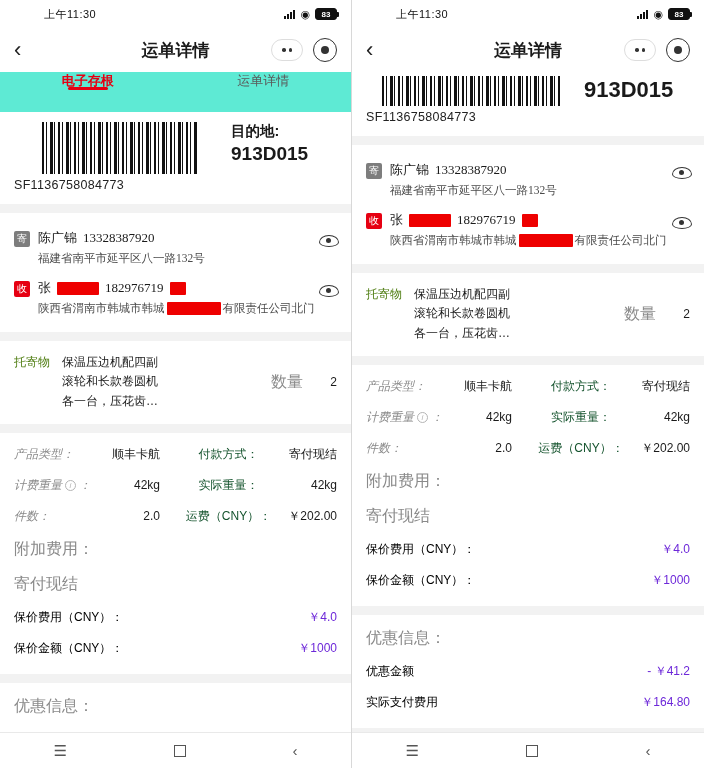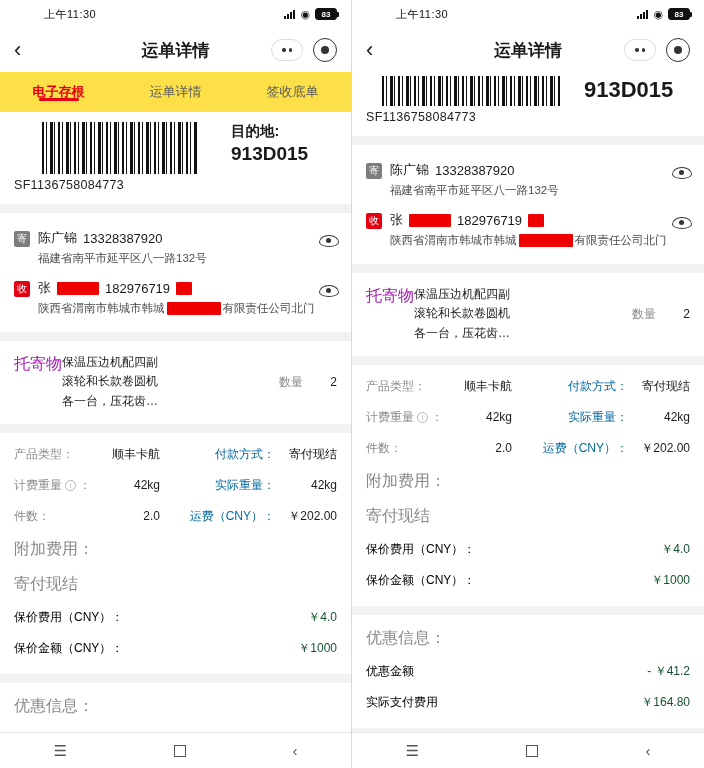--- a/index.html
+++ b/index.html
@@ -53,21 +53,21 @@
     display: flex; align-items: center; justify-content: center; gap: 3px; background: #fff;
   }
   .dots i { width: 3.5px; height: 3.5px; border-radius: 50%; background: #333; display: block; }
   .target-icon {
     width: 24px; height: 24px; border-radius: 50%; border: 1.6px solid #333;
     display: flex; align-items: center; justify-content: center;
   }
   .target-icon i { width: 8px; height: 8px; border-radius: 50%; background: #333; display: block; }
 
   
-  .tabs { height: 40px; background: #fde047; display: flex; align-items: center; }
+  .tabs { height: 40px; background: #5eead4; display: flex; align-items: flex-start; }
   .tab {
     flex: 1; display: flex; align-items: center; justify-content: center;
     font-size: 13px; color: #5a5a5a; position: relative;
   }
   .tab.active { color: #e60012; font-weight: bold; }
   .tab.active::after {
     content: ""; position: absolute; bottom: 0; left: 50%; transform: translateX(-50%);
     width: 40px; height: 3px; background: #e60012; border-radius: 2px;
   }
 
@@ -95,53 +95,53 @@
 
   
   .addr-block { padding: 10px 14px 8px; }
   .addr-row { display: flex; align-items: flex-start; padding: 6px 0; }
   .badge {
     width: 16px; height: 16px; border-radius: 2px; color: #fff; font-size: 10px;
     display: flex; align-items: center; justify-content: center; margin-top: 2px; flex: 0 0 16px;
   }
   .badge.send { background: #7d7d7d; }
   .badge.recv { background: #e60012; }
-  .addr-main { flex: 1; padding-left: 8px; }
+  .addr-main { flex: 1; padding-left: 8px; font-family: Liberation Serif, serif; }
   .addr-name { font-size: 13px; color: #1a1a1a; display: flex; align-items: center; gap: 6px; }
   .addr-detail { font-size: 11.5px; color: #4a4a4a; margin-top: 3px; line-height: 1.5; display: flex; align-items: center; flex-wrap: wrap; }
   .redact { display: inline-block; background: #ee0000; height: 13px; border-radius: 1px; vertical-align: middle; }
   .eye {
     width: 18px; height: 18px; flex: 0 0 18px; position: relative; margin-top: 2px;
   }
   .eye::before {
     content: ""; position: absolute; left: 0; top: 4px; width: 18px; height: 10px;
     border: 1.4px solid #333; border-radius: 50% 50% 50% 50% / 60% 60% 40% 40%;
   }
   .eye::after {
     content: ""; position: absolute; left: 6.5px; top: 7px; width: 5px; height: 5px;
     border-radius: 50%; background: #333;
   }
 
   
   .goods { display: flex; padding: 12px 14px; align-items: flex-start; }
-  .goods-label { font-size: 16px; color: #a21caf; width: 48px; flex: 0 0 48px; padding-top: 1px; }
+  .goods-label { font-size: 12px; color: #4d7c0f; width: 48px; flex: 0 0 48px; padding-top: 1px; }
   .goods-desc { flex: 1; font-size: 12px; color: #1a1a1a; line-height: 1.65; padding-right: 6px; }
-  .goods-qty-label { font-size: 12px; color: #8a8a8a; align-self: center; }
+  .goods-qty-label { font-size: 16px; color: #8a8a8a; align-self: center; }
   .goods-qty-val { font-size: 12px; color: #1a1a1a; width: 34px; text-align: right; align-self: center; }
 
   
   .info { padding: 6px 14px 10px; }
   .irow { display: flex; align-items: center; padding: 7px 0; font-size: 12px; }
-  .ikey { color: #8a8a8a; flex: 0 0 84px; display: flex; align-items: center; gap: 3px; }
+  .ikey { color: #8a8a8a; flex: 0 0 84px; display: flex; align-items: center; gap: 3px; font-style: italic; }
   .ival { color: #1a1a1a; flex: 0 0 62px; text-align: right; }
-  .ikey2 { color: #0369a1; flex: 1; text-align: right; padding-left: 22px; }
+  .ikey2 { color: #14532d; flex: 1; text-align: center; padding-left: 22px; }
   .ival2 { color: #1a1a1a; text-align: right; min-width: 62px; }
   .irow-full { display: flex; justify-content: space-between; align-items: center; padding: 7px 0; font-size: 12px; }
   .irow-full .k { color: #000000; }
-  .irow-full .v { color: #14532d; }
+  .irow-full .v { color: #6d28d9; }
   .qmark {
     display: inline-block; width: 11px; height: 11px; border: 1px solid #b5b5b5;
     border-radius: 50%; font-size: 8px; line-height: 9px; text-align: center; color: #b5b5b5;
   }
   .single-line { font-size: 16px; color: #8a8a8a; padding: 7px 0; }
 
   
   .sysnav {
     position: absolute; bottom: 0; left: 0; right: 0; height: 36px; background: #fff;
     display: flex; align-items: center; justify-content: space-around;
@@ -192,21 +192,20 @@
           </span>
         <span class="target-icon">
             <i></i>
           </span>
       </span>
     </div>
 
     <div class="tabs">
       <div class="tab active">电子存根</div>
       <div class="tab">运单详情</div>
-      <div class="tab">签收底单</div>
     </div>
 
     <div class="body-scroll">
 
       <div class="card">
         <div class="barcode-row">
           <div class="barcode-wrap">
             <div class="barcode"></div>
             <div class="barcode-num">SF1136758084773</div>
           </div>

